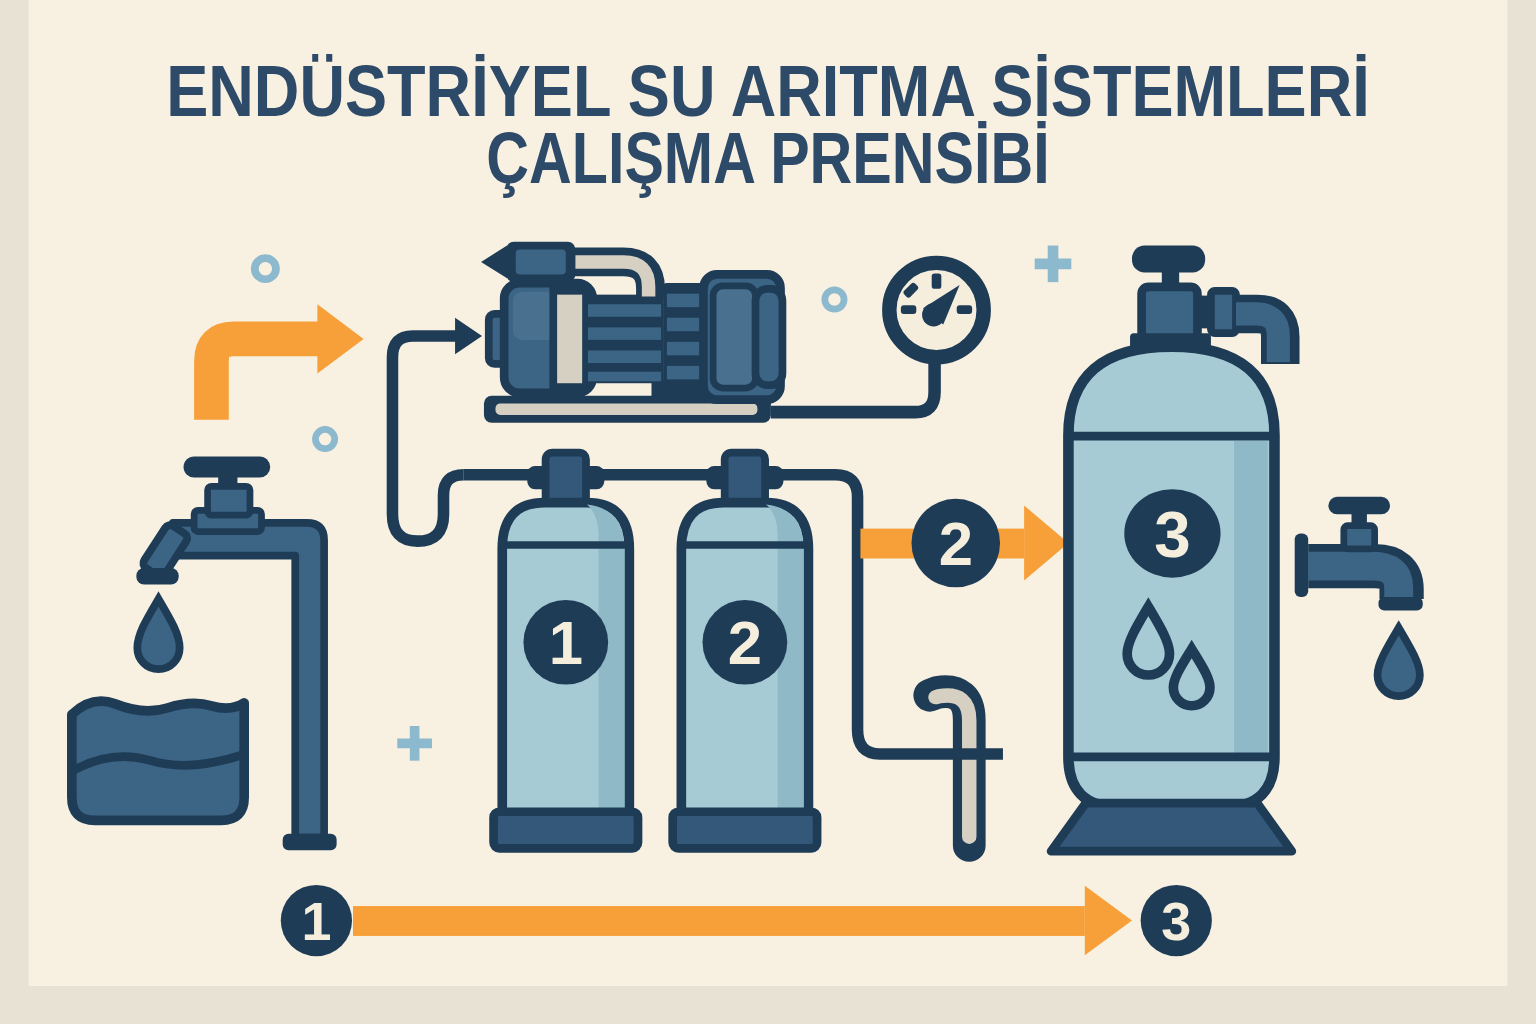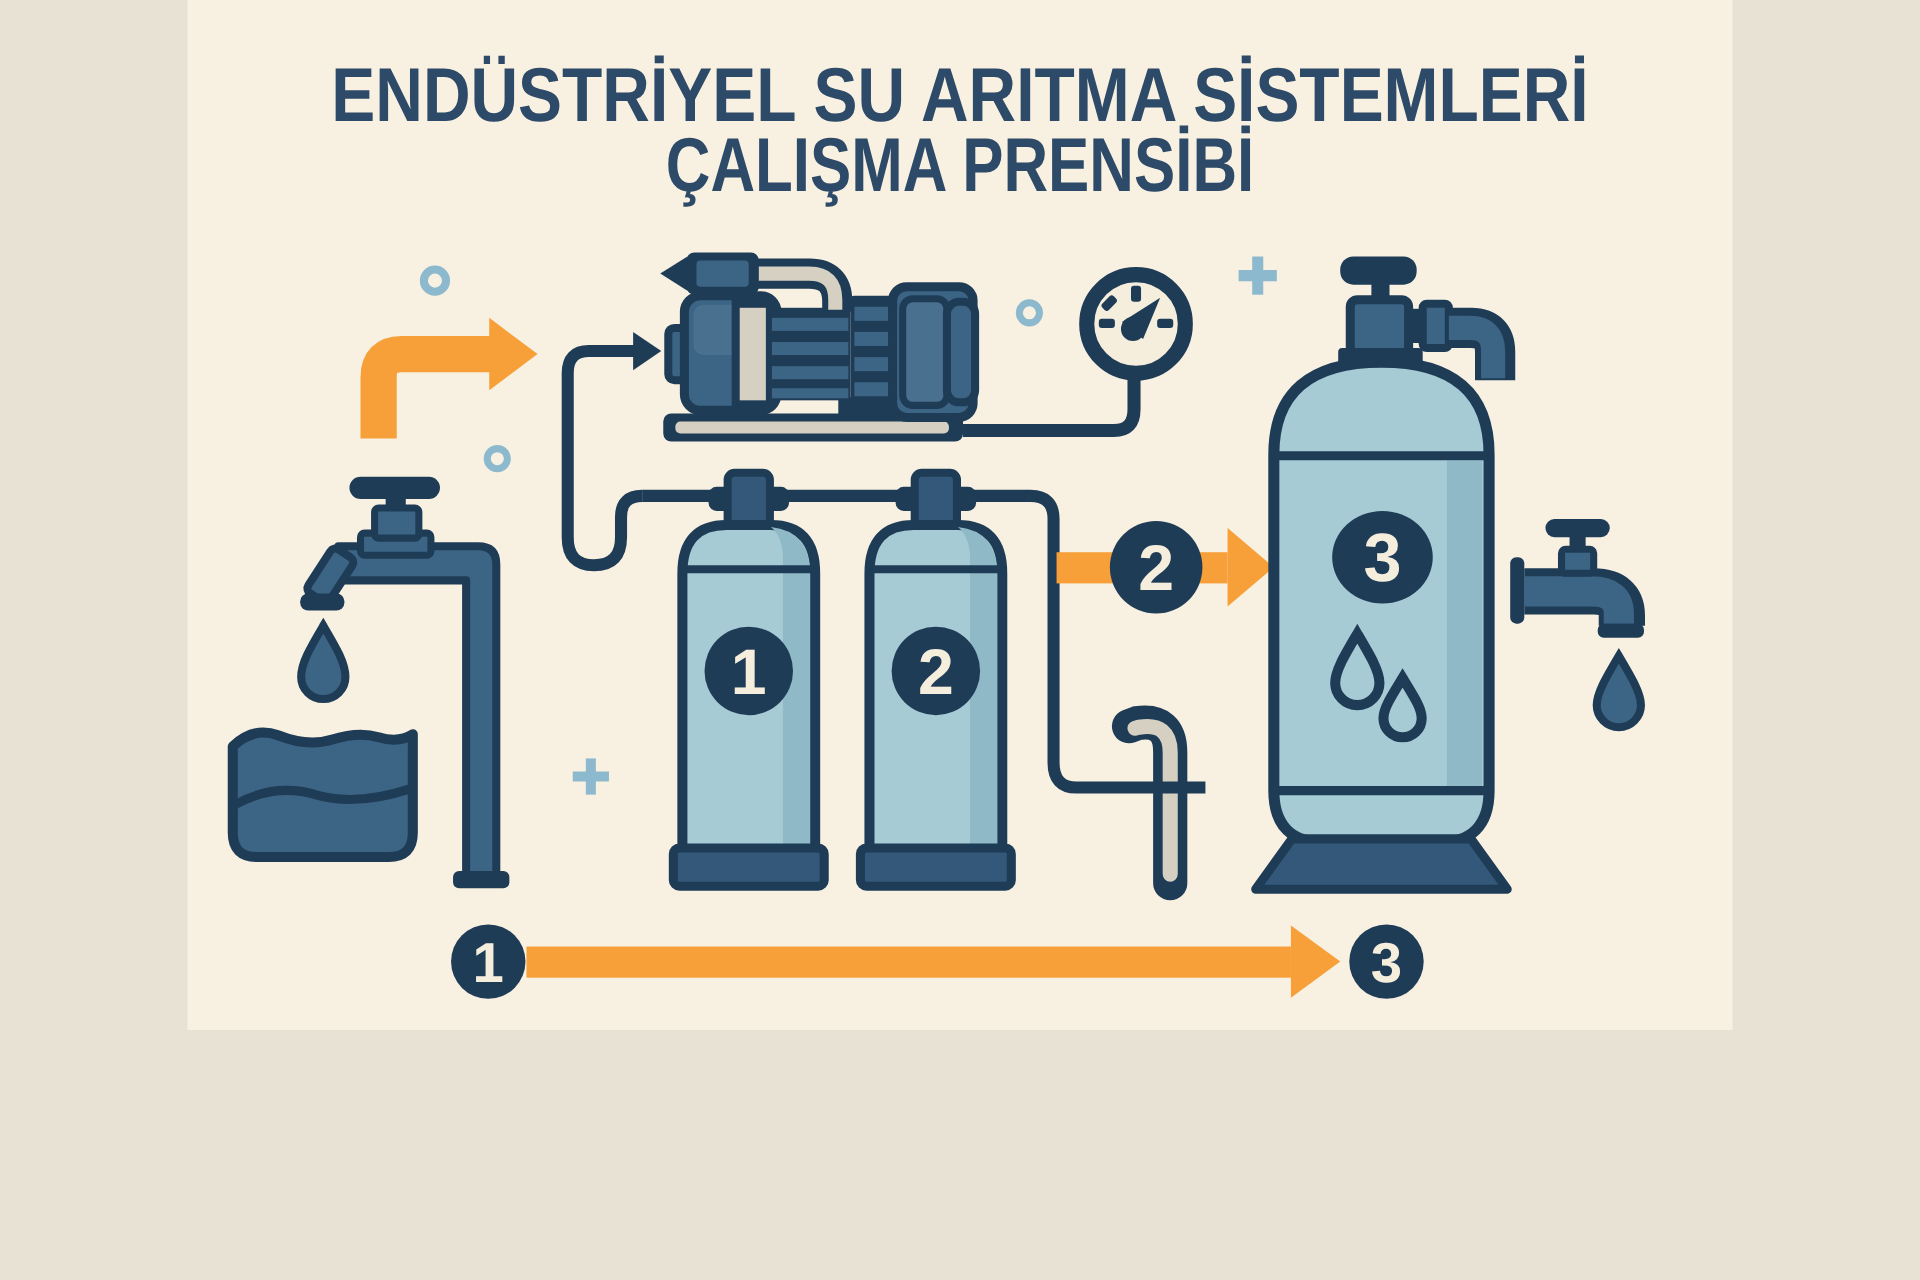--- a/index.html
+++ b/index.html
@@ -2,21 +2,21 @@
 <html style="--background: #f8f0e1; --navy: #1f3c57; --title-navy: #2d4a68; --medium-blue: #3c6484; --base-blue: #33587a; --pump-inner: #49708f; --light-blue: #a6cbd5; --light-blue-shade: #8fb9c6; --light-blue-highlight: #bddde2; --orange: #f79f38; --cream: #f5eedd; --gray: #d5d0c1; --accent-blue: #8cb9cd;"><head>
 <meta charset="utf-8">
 <style>
   :root{
     --background:#f8f0e1; --navy:#1f3c57; --title-navy:#2d4a68;
     --medium-blue:#3c6484; --base-blue:#33587a; --pump-inner:#49708f;
     --light-blue:#a6cbd5; --light-blue-shade:#8fb9c6; --light-blue-highlight:#bddde2;
     --orange:#f79f38; --cream:#f5eedd; --gray:#d5d0c1; --accent-blue:#8cb9cd;
   }
   html,body{margin:0;padding:0;background:#e8e2d4;}
-  .stage{width:1536px;height:824px;position:relative;overflow:hidden;margin:0 auto;}
+  .stage{width:1536px;height:986px;position:relative;overflow:hidden;margin:0 auto;}
   svg{display:block;width:100%;height:100%;}
   .f-navy{fill:var(--navy)} .f-med{fill:var(--medium-blue)} .f-light{fill:var(--light-blue)}
   .f-shade{fill:var(--light-blue-shade)}
   .f-orange{fill:var(--orange)} .f-cream{fill:var(--cream)} .f-gray{fill:var(--gray)}
   .f-base{fill:var(--base-blue)} .f-inner{fill:var(--pump-inner)} .f-none{fill:none}
   .s-navy{stroke:var(--navy)} .s-orange{stroke:var(--orange)} .s-gray{stroke:var(--gray)}
   .s-med{stroke:var(--medium-blue)} .s-accent{stroke:var(--accent-blue)}
   .rj{stroke-linejoin:round} .rc{stroke-linecap:round}
   .title-text{fill:var(--title-navy);font-family:"Liberation Sans",sans-serif;font-weight:bold;text-anchor:middle;}
   .badge-text{fill:var(--cream);font-family:"Liberation Sans",sans-serif;font-weight:bold;text-anchor:middle;}

